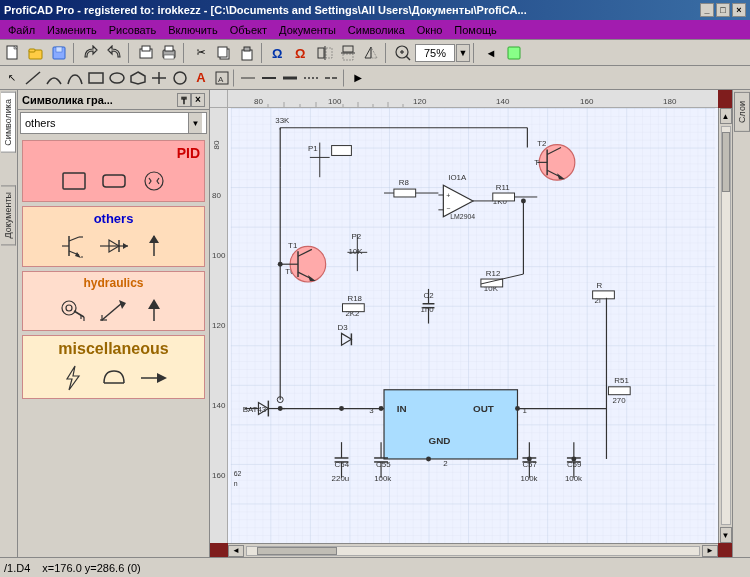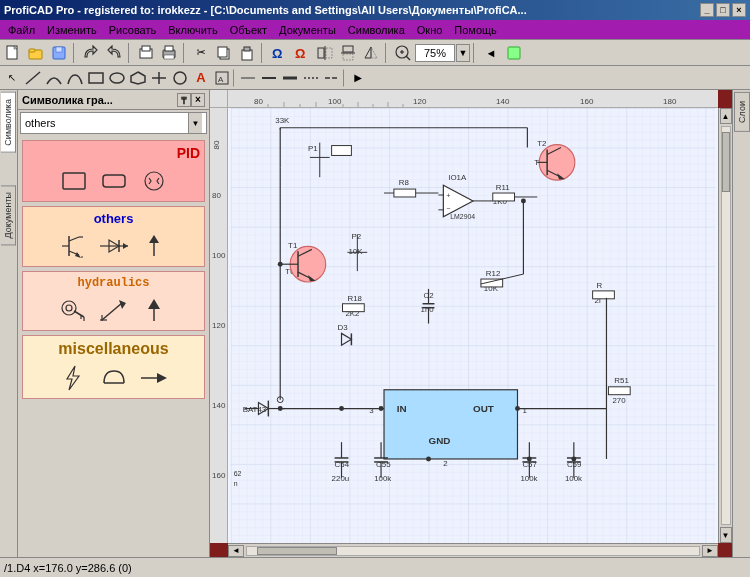--- a/index.html
+++ b/index.html
@@ -328,21 +328,21 @@
 
     
     .status-bar {
       height: 20px;
       background: #d4d0c8;
       border-top: 1px solid #888;
       display: flex;
       align-items: center;
       padding: 0 4px;
       font-size: 11px;
-      gap: 3px;
+      gap: 12px;
     }
 
     
     .ruler-corner {
       position: absolute;
       top: 0; left: 0;
       width: 18px; height: 18px;
       background: #e0e0e0;
       border-right: 1px solid #aaa;
       border-bottom: 1px solid #aaa;
@@ -638,21 +638,21 @@
 
             <div class="sym-item">
               <svg width="34" height="30">
                 <line x1="17" y1="25" x2="17" y2="5" stroke="#333" stroke-width="1.5"></line>
                 <polygon points="12,12 22,12 17,4" fill="#333"></polygon>
               </svg>
             </div>
           </div>
         </div>
 
-        <div class="cat-card" style="background:#ffddcc; margin-top:4px;font-family:Liberation Mono, monospace;">
+        <div class="cat-card" style="background:#ffddcc; margin-top:4px;">
           <div class="cat-card-title" style="color:#cc6600; font-weight:bold; text-align:center; font-size:12px;">hydraulics</div>
           <div class="cat-card-symbols">
 
             <div class="sym-item">
               <svg width="34" height="30">
                 <circle cx="12" cy="13" r="7" fill="none" stroke="#333" stroke-width="1.2"></circle>
                 <circle cx="12" cy="13" r="3" fill="none" stroke="#333" stroke-width="1.2"></circle>
                 <line x1="17" y1="16" x2="27" y2="22" stroke="#333" stroke-width="1.5"></line>
                 <line x1="24" y1="20" x2="24" y2="24" stroke="#333" stroke-width="1.2"></line>
                 <line x1="27" y1="22" x2="27" y2="26" stroke="#333" stroke-width="1.2"></line>

